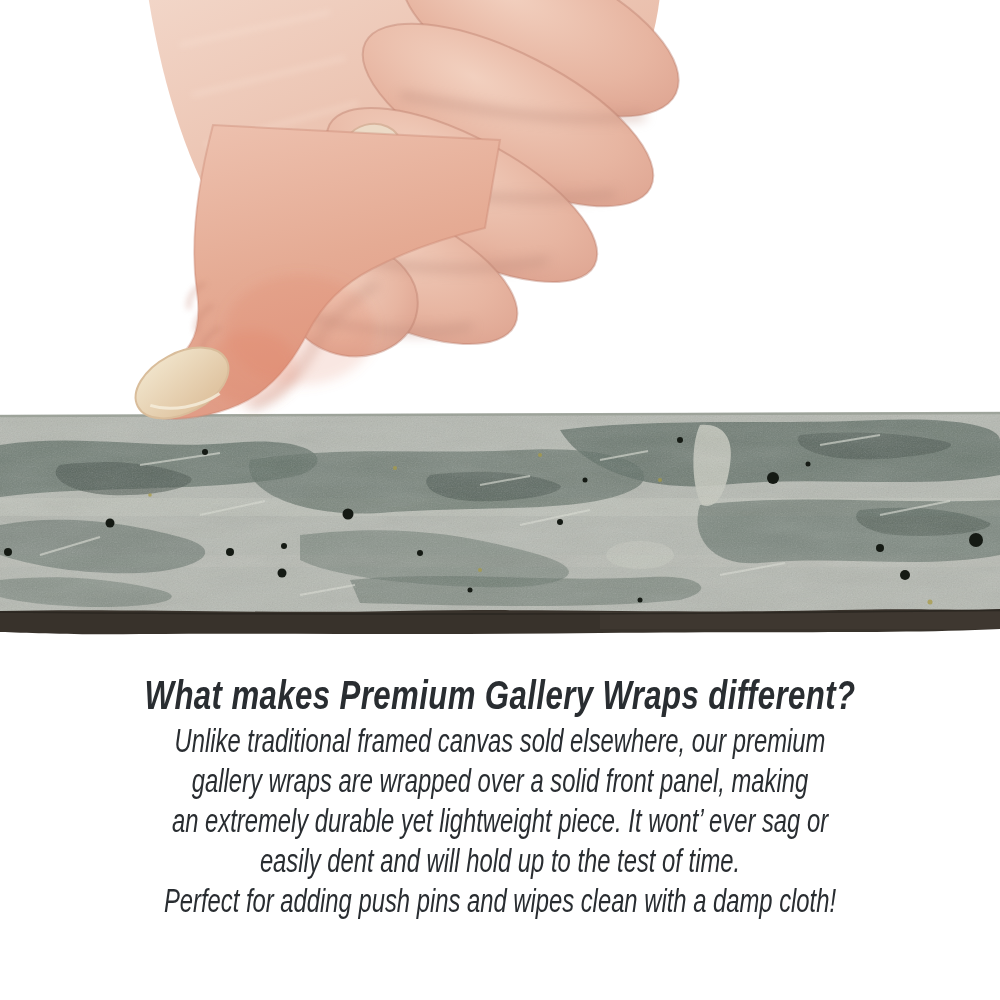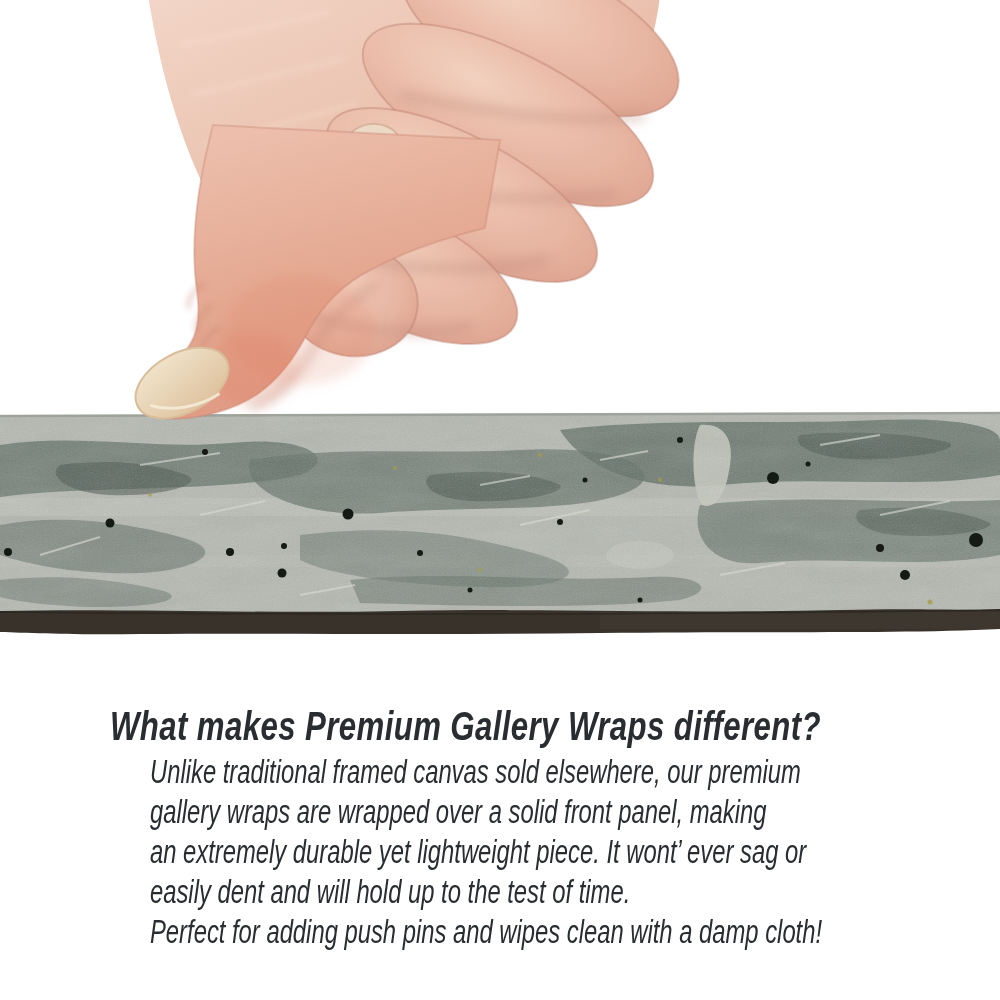--- a/index.html
+++ b/index.html
@@ -2,22 +2,22 @@
 <html><head>
 <meta charset="utf-8">
 <style>
   html,body{margin:0;padding:0;background:#ffffff;}
   body{width:1000px;height:1000px;overflow:hidden;font-family:"Liberation Sans",sans-serif;}
   .stage{position:relative;width:1000px;height:1000px;background:#ffffff;}
   .photo-area{position:absolute;inset:0;}
   .canvas-strip-svg{position:absolute;top:405px;left:0;}
   .hand-svg{position:absolute;top:0;left:0;}
   .text-block{
-    position:absolute;top:701px;left:0;width:1000px;
-    font-style:italic;color:#292d31;
+    position:absolute;top:670px;left:0;width:1000px;
+    text-align:center;font-style:italic;color:#292d31;
   }
   .heading{
     font-size:40px;font-weight:700;line-height:50px;letter-spacing:.5px;
     transform:scaleX(0.78);transform-origin:50% 50%;white-space:nowrap;
   }
   .body-line{
     font-size:34px;font-weight:400;line-height:40px;
     transform:scaleX(0.70);transform-origin:50% 50%;white-space:nowrap;
   }
 </style>

